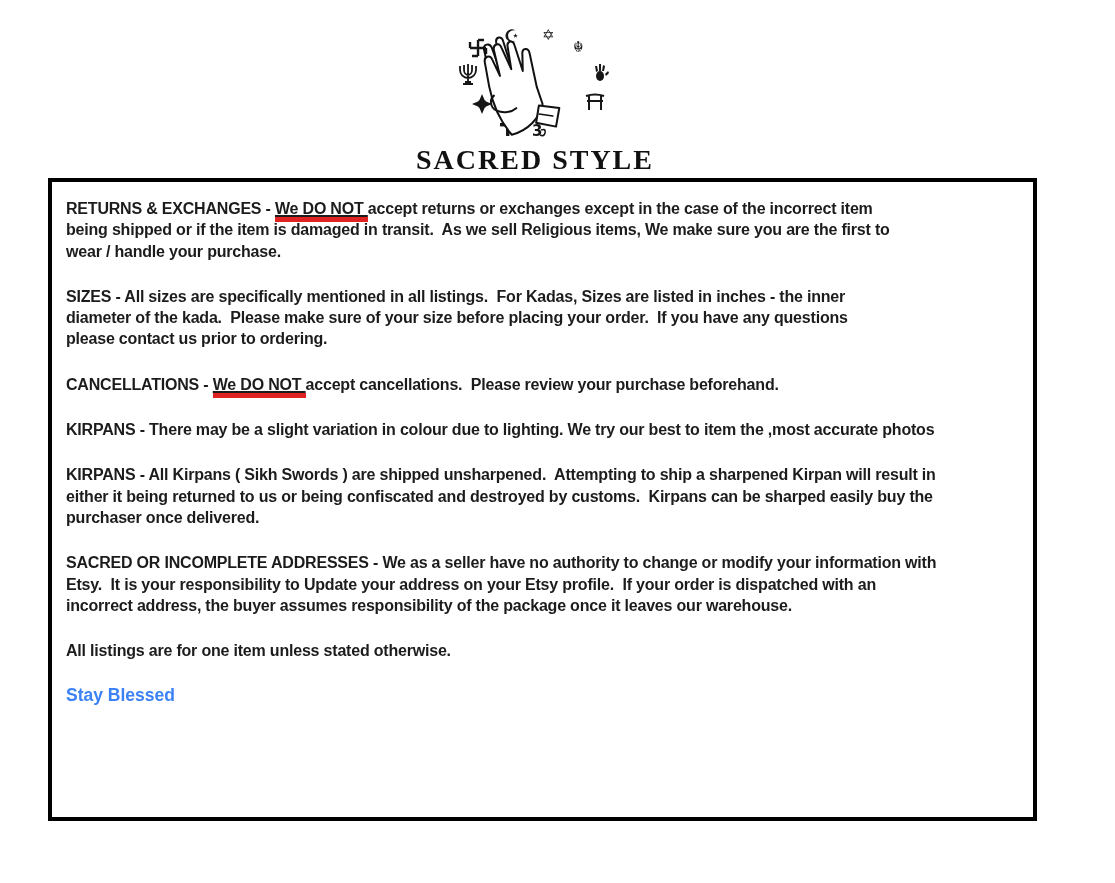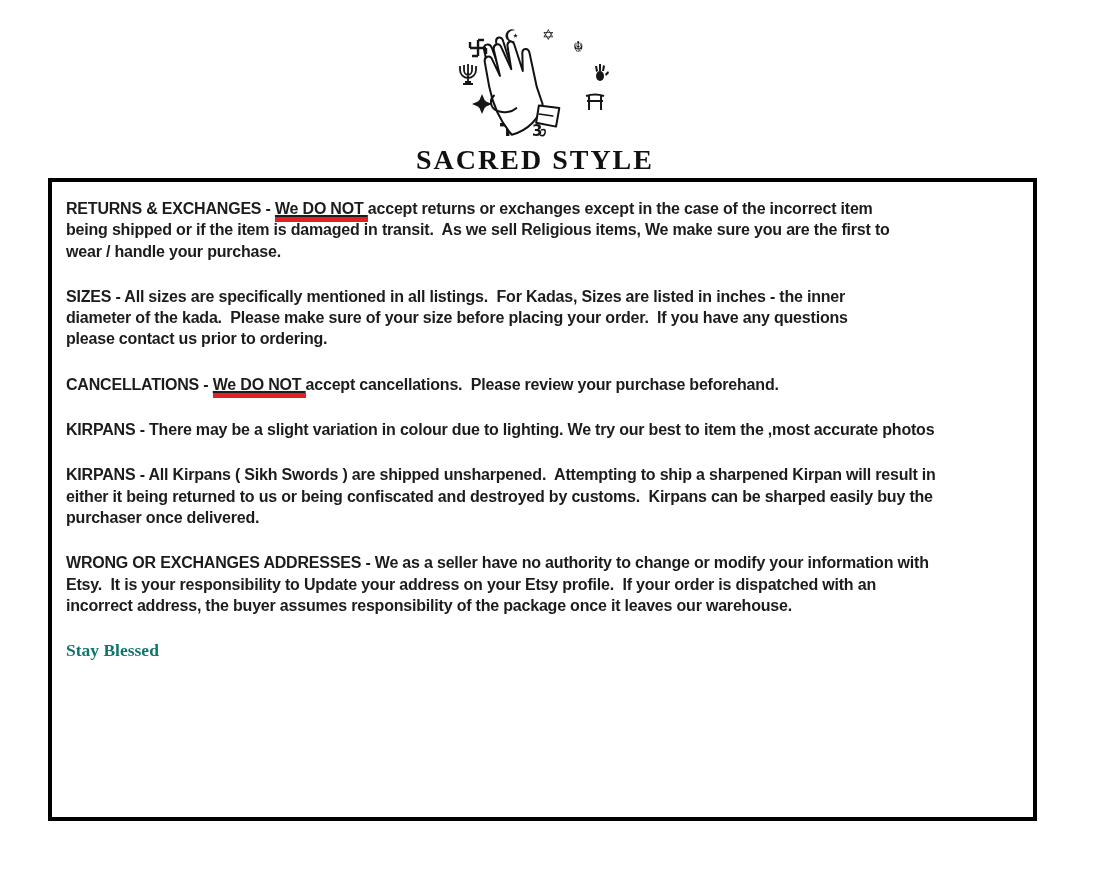--- a/index.html
+++ b/index.html
@@ -14,21 +14,21 @@
          font-weight:bold;font-size:28px;letter-spacing:2px;color:#111;white-space:nowrap;text-align:right;}
   
   .policy-box{position:absolute;left:48px;top:178px;width:989px;height:643px;
               box-sizing:border-box;border:4px solid #000;background:#fff;
               padding:16px 12px 12px 14px;}
   .para{margin:0 0 24px 0;white-space:pre-wrap;font-weight:bold;font-size:16px;
         line-height:21.3px;color:#1c1c1c;letter-spacing:-0.2px;}
   .redline{text-decoration:underline;text-decoration-thickness:2px;
            border-bottom:5px solid #e02322;padding-bottom:0px;}
   .redline:empty{border-bottom:none;text-decoration:none;}
-  .closing{margin:0;font-weight:bold;font-size:17.5px;color:#0f766e;font-family:Liberation Serif, serif;}
+  .closing{margin:0;font-weight:bold;font-size:17.5px;color:#3b82f6;}
 </style>
 </head>
 <body>
 
 <div class="page">
 
   <div class="logo">
     <svg width="190" height="122" viewBox="0 0 190 122">
 
       <g stroke="#161616" stroke-width="2.4" fill="none">
@@ -79,19 +79,20 @@
 being shipped or if the item is damaged in transit.  As we sell Religious items, We make sure you are the first to
 wear / handle your purchase.</span></p>
     <p class="para"><span>SIZES</span><span> - </span><span class="redline"></span><span>All sizes are specifically mentioned in all listings.  For Kadas, Sizes are listed in inches - the inner
 diameter of the kada.  Please make sure of your size before placing your order.  If you have any questions
 please contact us prior to ordering.</span></p>
     <p class="para"><span>CANCELLATIONS</span><span> - </span><span class="redline">We DO NOT </span><span>accept cancellations.  Please review your purchase beforehand.</span></p>
     <p class="para"><span>KIRPANS</span><span> - </span><span class="redline"></span><span>There may be a slight variation in colour due to lighting. We try our best to item the ,most accurate photos</span></p>
     <p class="para"><span>KIRPANS</span><span> - </span><span class="redline"></span><span>All Kirpans ( Sikh Swords ) are shipped unsharpened.  Attempting to ship a sharpened Kirpan will result in
 either it being returned to us or being confiscated and destroyed by customs.  Kirpans can be sharped easily buy the
 purchaser once delivered.</span></p>
-    <p class="para"><span>WRONG OR EXCHANGES ADDRESSES</span><span> - </span><span class="redline"></span><span>We as a seller have no authority to change or modify your information with
+    <p class="para"><span>SACRED OR INCOMPLETE ADDRESSES</span><span> - </span><span class="redline"></span><span>We as a seller have no authority to change or modify your information with
 Etsy.  It is your responsibility to Update your address on your Etsy profile.  If your order is dispatched with an
 incorrect address, the buyer assumes responsibility of the package once it leaves our warehouse.</span></p>
+    <p class="para"><span></span><span></span><span class="redline"></span><span>All listings are for one item unless stated otherwise.</span></p>
     <p class="closing">Stay Blessed</p>
   </div>
 
 </div>
 
 </body></html>

